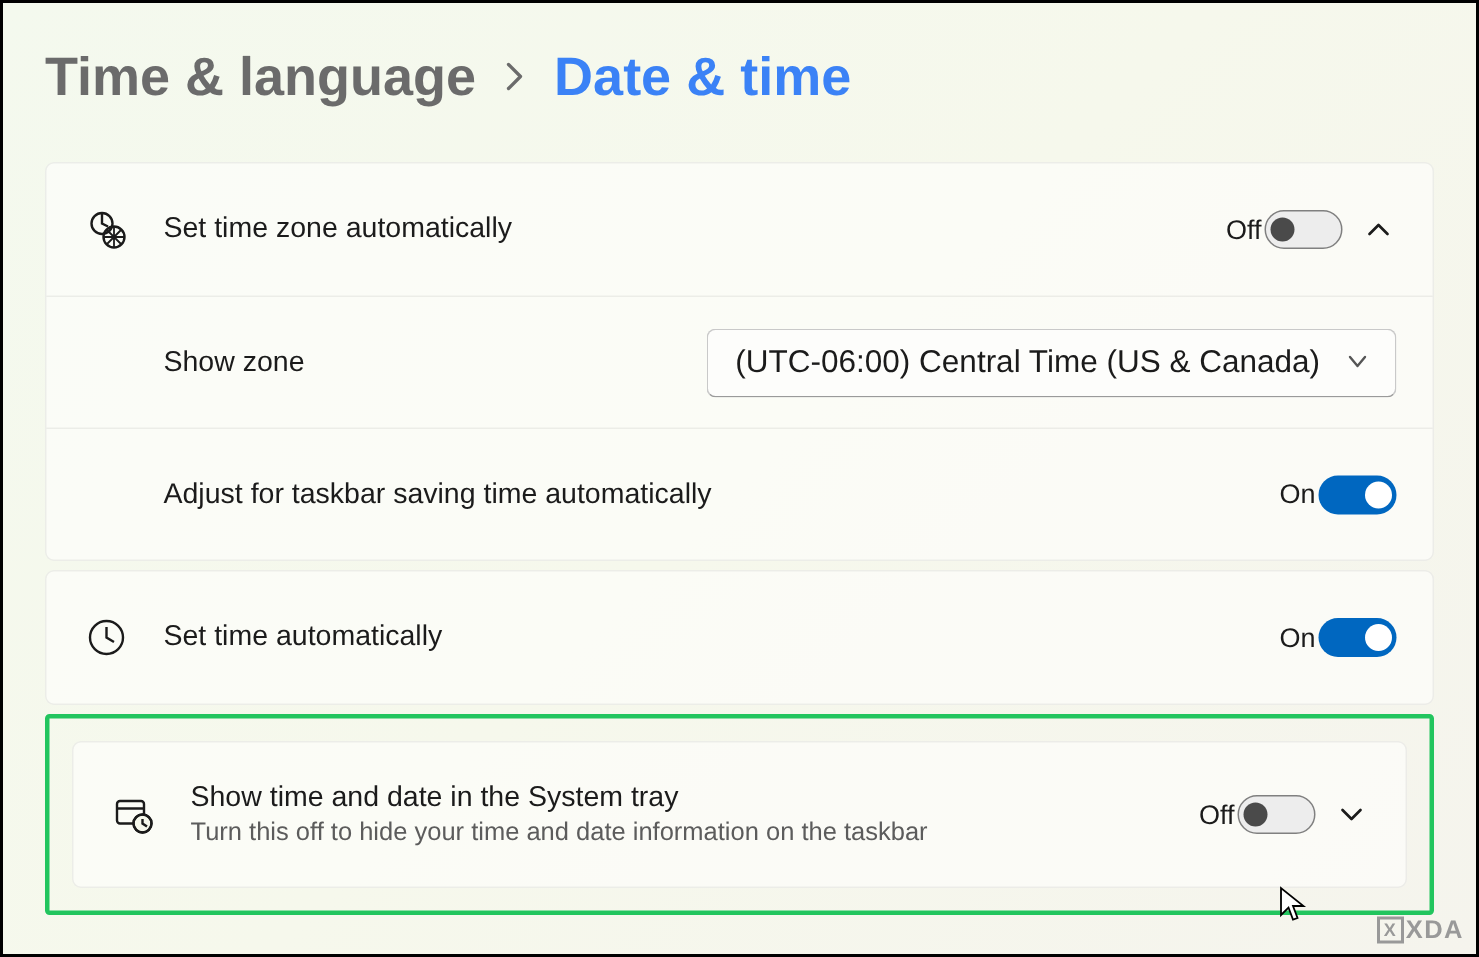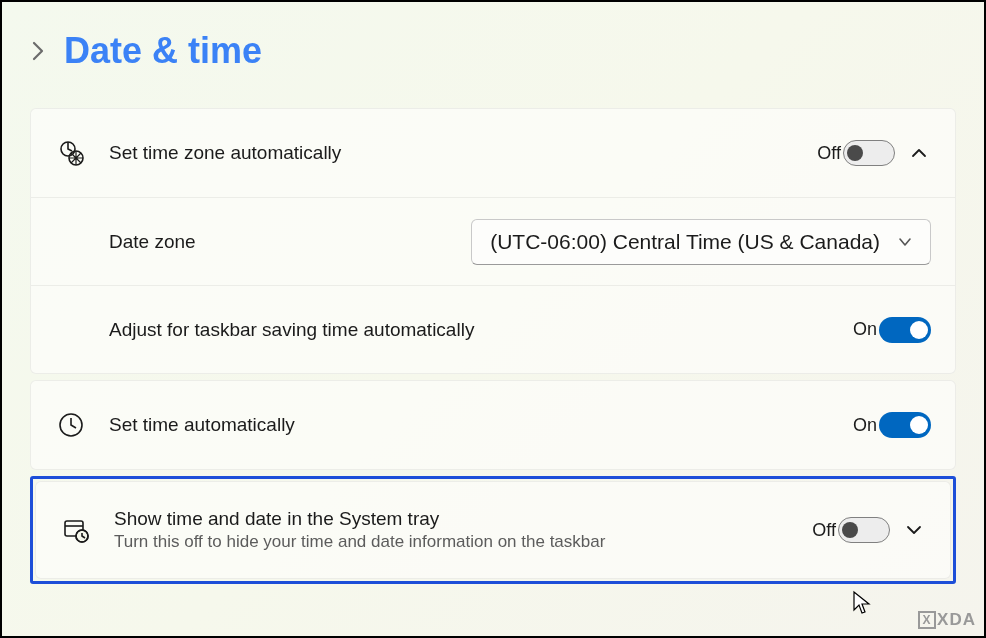--- a/index.html
+++ b/index.html
@@ -124,23 +124,23 @@
     background: #fdfdfb;
     border: 1px solid #c9c9c9;
     border-bottom: 1.5px solid #9a9a9a;
     border-radius: 6px;
     font-size: 21px;
     color: #1b1b1b;
     cursor: pointer;
   }
   .select .chev { margin-left: 18px; color: #555; }
   .highlight-box {
-    border: 3px solid #1d4ed8;
+    border: 3px solid #22c55e;
     border-radius: 3px;
-    padding: 2px;
+    padding: 15px;
   }
   .systray-card .row { min-height: 96px; }
   .watermark {
     position: absolute;
     right: 8px; bottom: 6px;
     font-size: 17px;
     font-weight: 700;
     letter-spacing: 1px;
     color: #999;
     display: flex; align-items: center; gap: 1px;
@@ -157,20 +157,21 @@
     left: 850px; top: 588px;
     pointer-events: none;
   }
 </style>
 </head>
 <body>
 
 <div class="page">
 
   <div class="breadcrumb">
+    <span class="breadcrumb-parent">Time &amp; language</span>
     <span class="breadcrumb-chevron">
       <svg width="16" height="22" viewBox="0 0 16 22">
           <path d="M4 3 L12 11 L4 19" stroke="#6b6b6b" stroke-width="2.2" fill="none" stroke-linecap="round" stroke-linejoin="round"></path>
         </svg>
     </span>
     <span class="breadcrumb-current">Date &amp; time</span>
   </div>
 
   <div class="card">
     <div class="row">
@@ -191,21 +192,21 @@
         <div class="chevron-btn">
           <svg width="18" height="18" viewBox="0 0 18 18">
               <path d="M3 12 L9 6 L15 12" stroke="#1b1b1b" stroke-width="1.8" fill="none" stroke-linecap="round" stroke-linejoin="round"></path>
             </svg>
         </div>
       </div>
     </div>
 
     <div class="row">
       <div class="row-icon-spacer"></div>
-      <div class="row-label">Date zone</div>
+      <div class="row-label">Show zone</div>
       <div class="row-right">
         <div class="select">
           <span>(UTC-06:00) Central Time (US &amp; Canada)</span>
           <span class="chev">
             <svg width="14" height="14" viewBox="0 0 14 14">
                 <path d="M2 4 L7 10 L12 4" stroke="#555" stroke-width="1.6" fill="none" stroke-linecap="round" stroke-linejoin="round"></path>
               </svg>
           </span>
         </div>
       </div>

